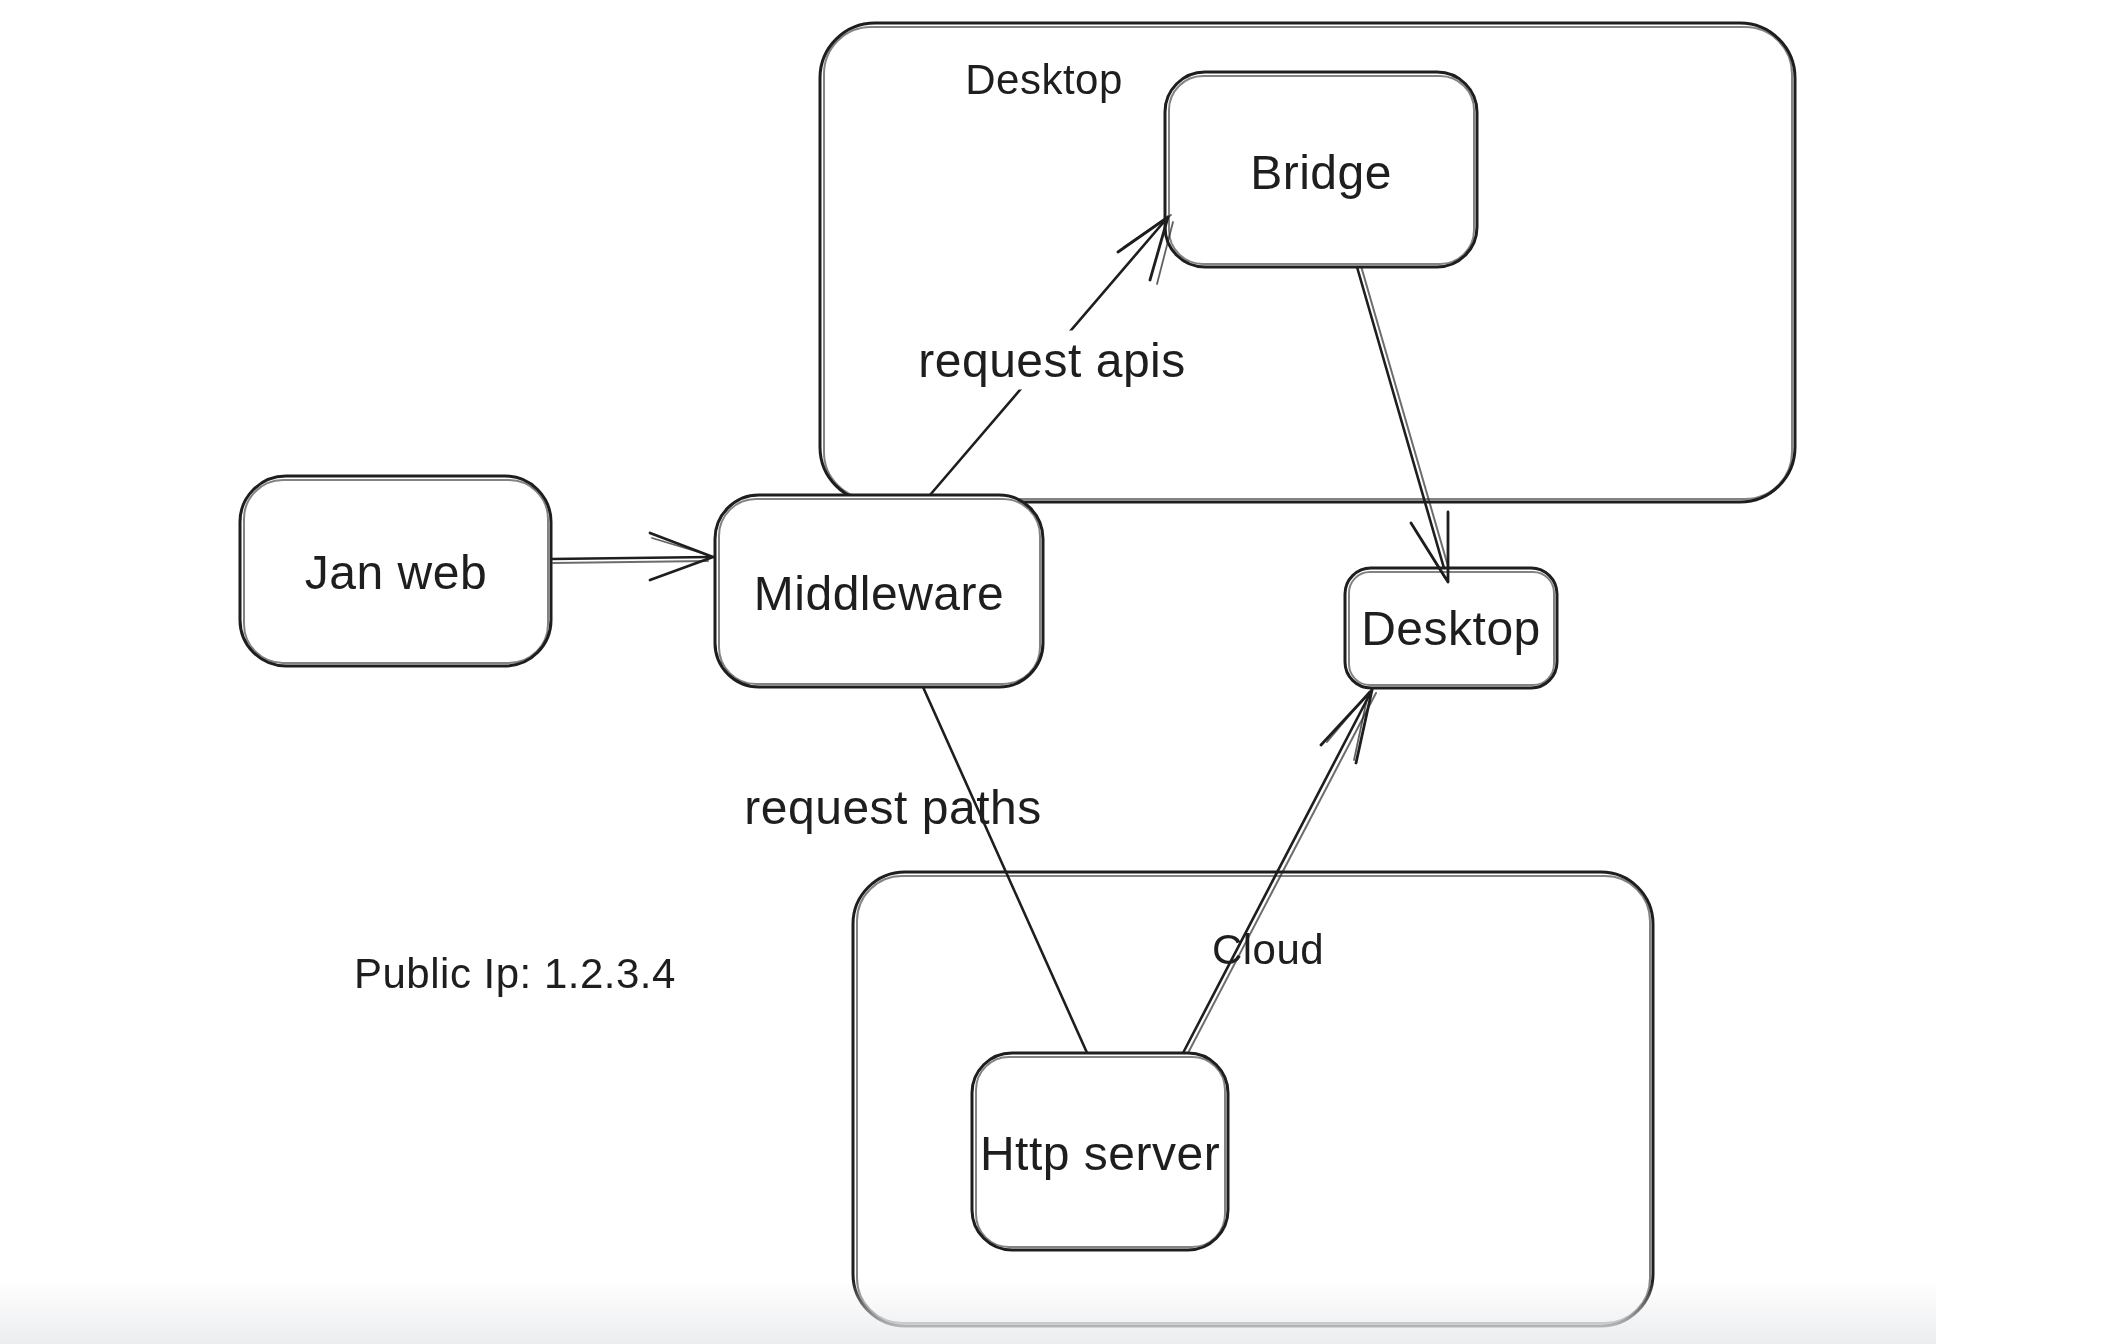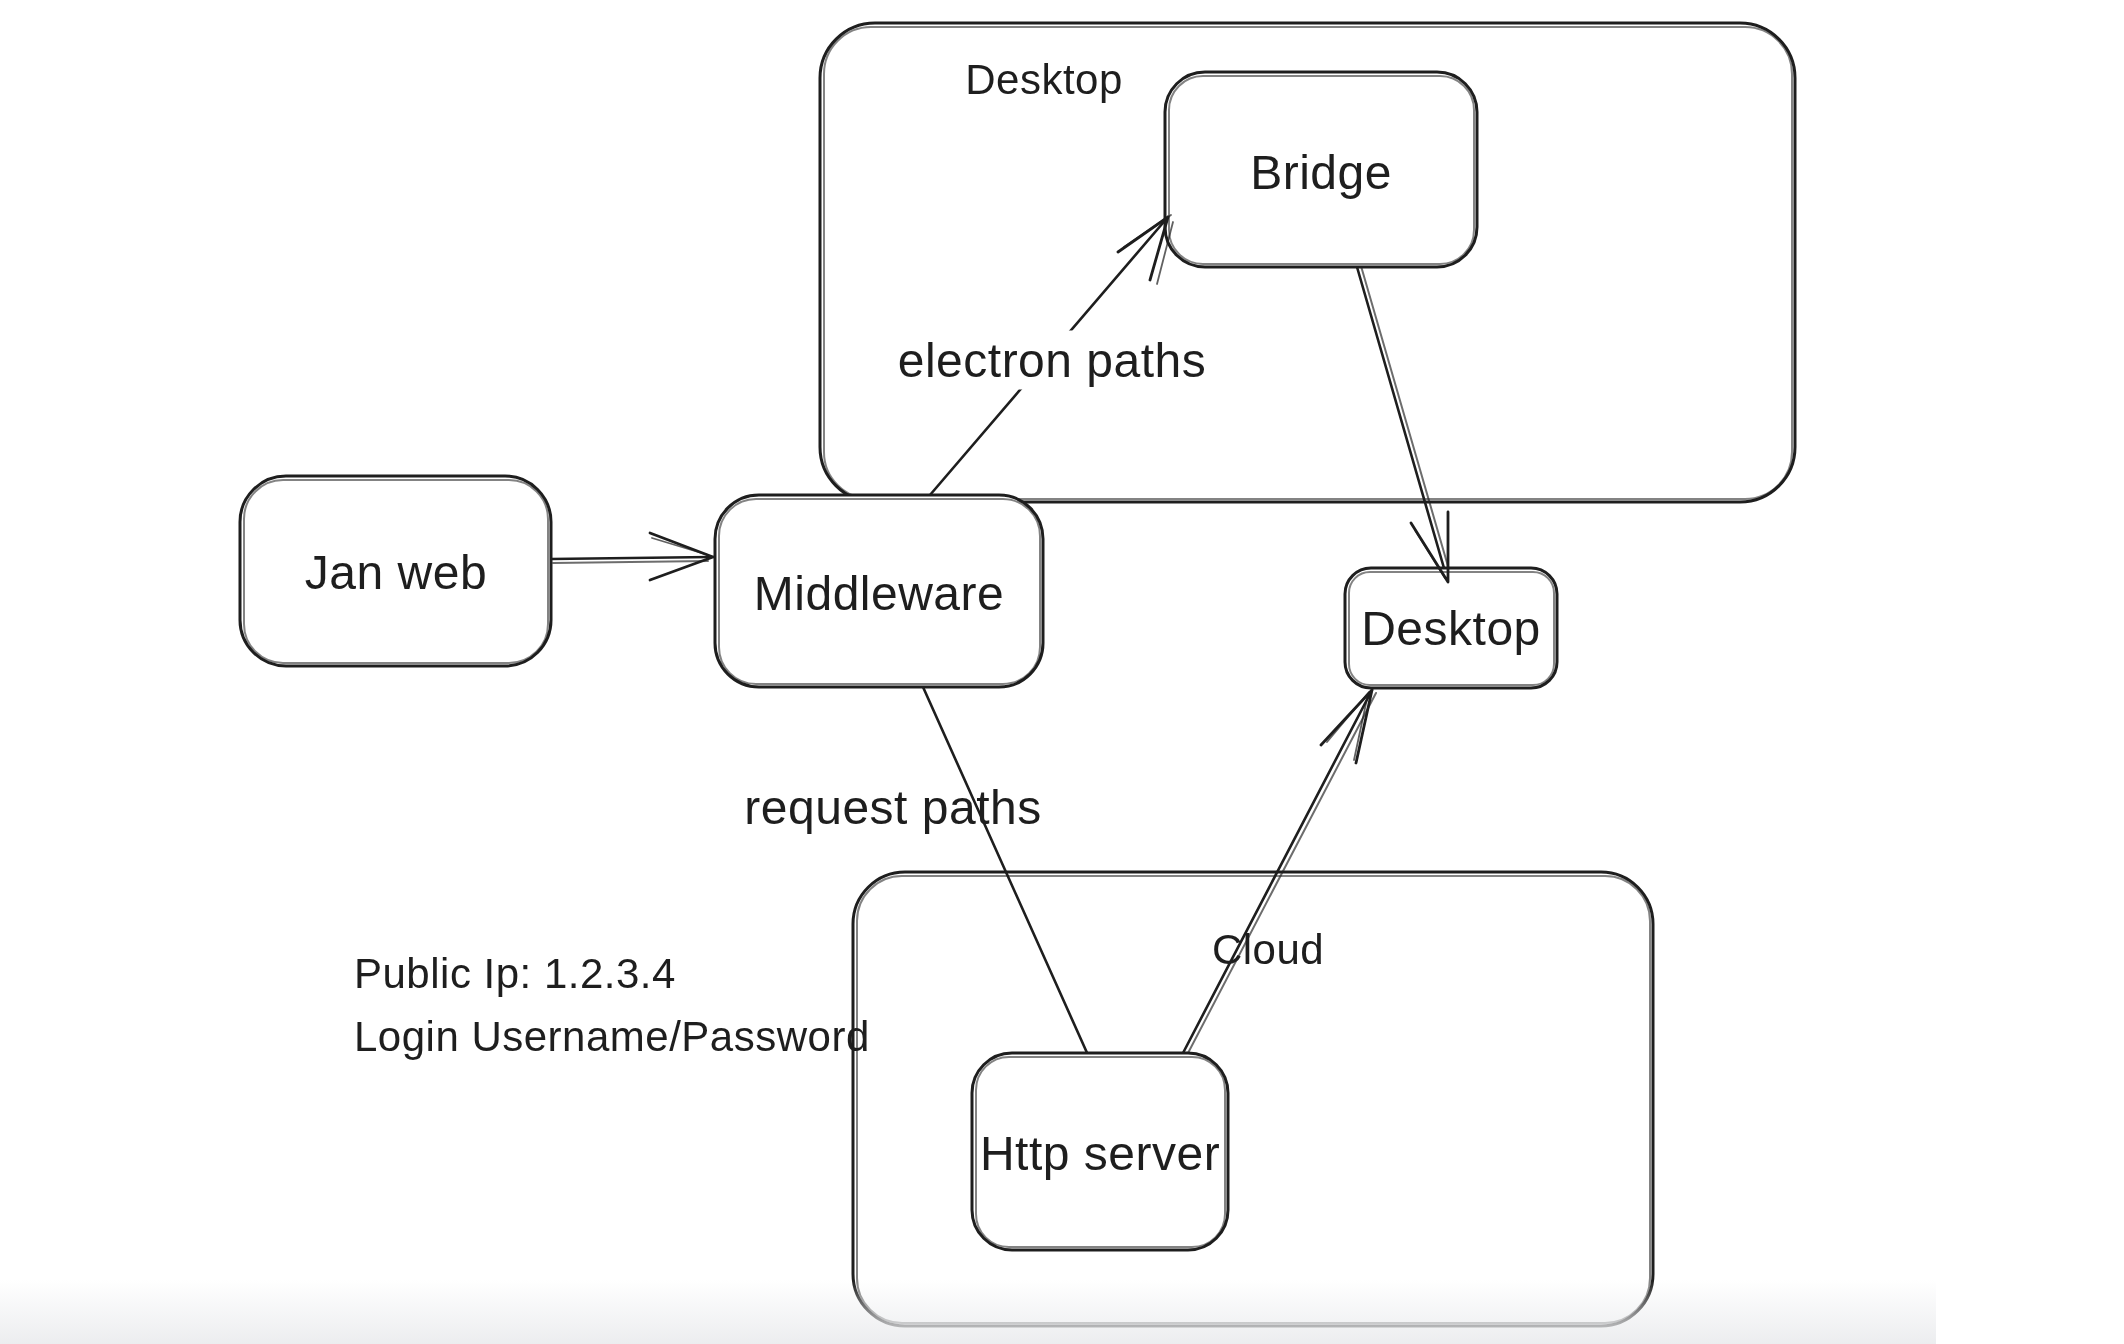--- a/index.html
+++ b/index.html
@@ -115,23 +115,22 @@
   <div class="lbl" style="left:396px; top:572px;">Jan web</div>
 
   <div class="lbl" style="left:879px; top:593px;">Middleware</div>
 
   <div class="lbl" style="left:1321px; top:172px;">Bridge</div>
 
   <div class="lbl" style="left:1451px; top:628px;">Desktop</div>
 
   <div class="lbl" style="left:1100px; top:1153px;">Http server</div>
 
-  <div class="lbl lbl-bg" style="left:1052px; top:360px;">electron paths</div>
+  <div class="lbl lbl-bg" style="left:1052px; top:360px;">request apis</div>
 
   <div class="lbl" style="left:893px; top:807px;">request paths</div>
 
   <div class="note" style="left:354px; top:942px;">
     <div>Public Ip: 1.2.3.4</div>
-    <div>Login Username/Password</div>
   </div>
 
   <div class="bottom-fade"></div>
 </div>
 
 </body></html>

